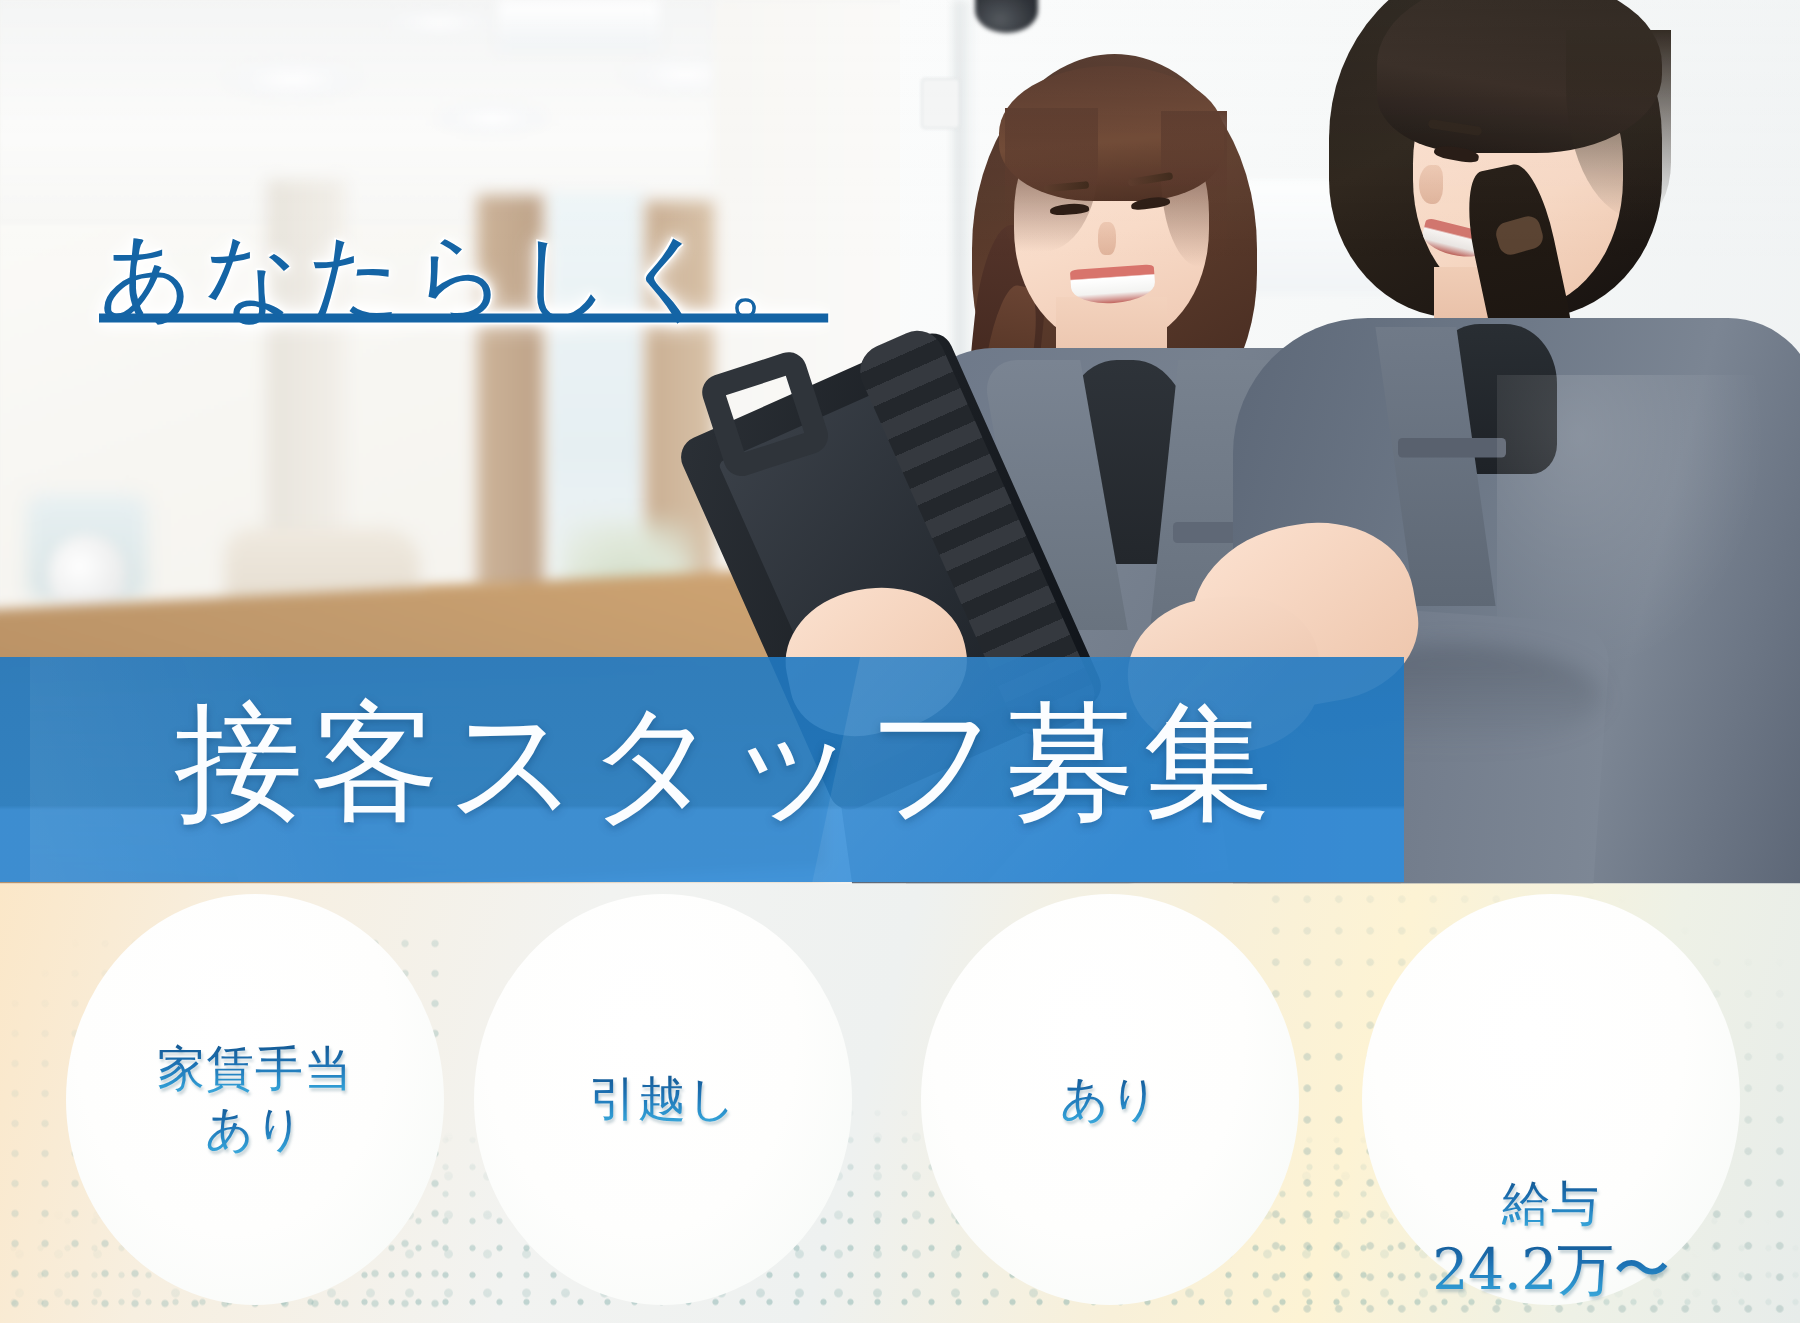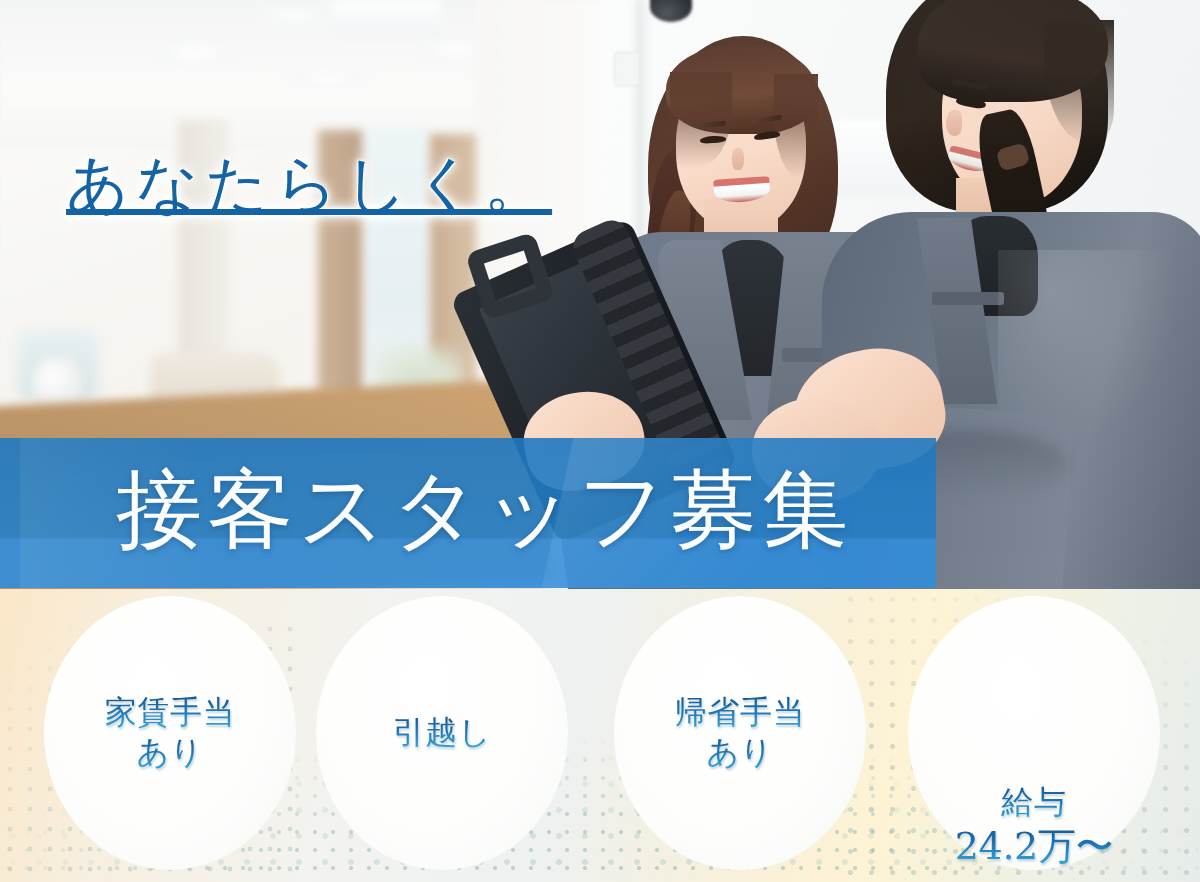--- a/index.html
+++ b/index.html
@@ -597,21 +597,20 @@
     <div class="bubble b1">
       <div class="line">家賃手当</div>
       <div class="line">あり</div>
     </div>
 
     <div class="bubble b2">
       <div class="line">引越し</div>
     </div>
 
     <div class="bubble b3">
-      <div class="line">帰省手当</div>
       <div class="line">あり</div>
     </div>
 
     <div class="bubble b4">
       <div class="line">給与</div>
       <div class="line num">24.2万〜</div>
     </div>
   </div>
 
 </div>

